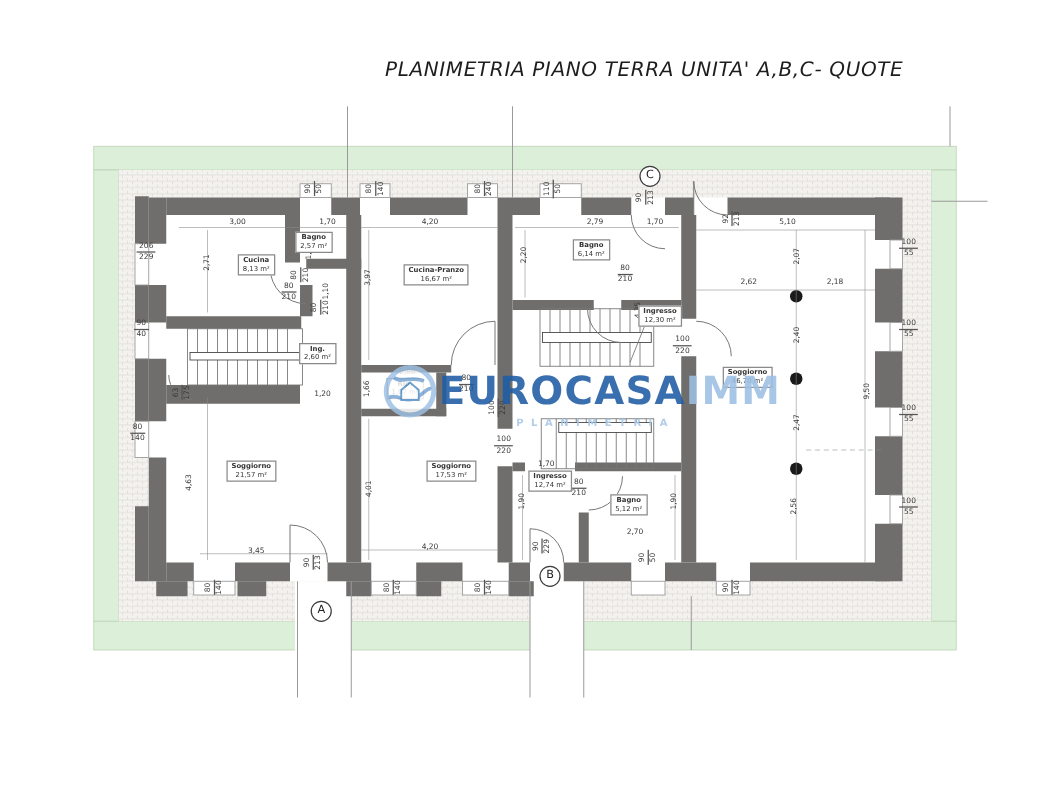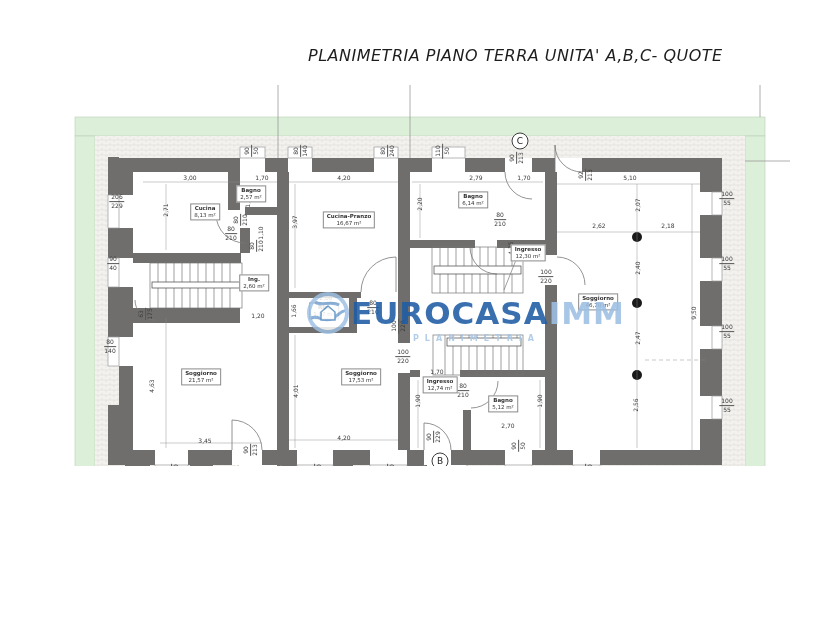--- a/index.html
+++ b/index.html
@@ -1,16 +1,16 @@
 <!DOCTYPE html>
 <html><head>
 <meta charset="utf-8">
 <style>
   html,body{margin:0;padding:0;background:#fff;}
-  #stage{position:relative;width:840px;height:466px;background:#ffffff;overflow:hidden;
+  #stage{position:relative;width:840px;height:630px;background:#ffffff;overflow:hidden;
          font-family:"DejaVu Sans",sans-serif;}
   #title{position:absolute;left:308px;top:46px;width:420px;font-size:16px;font-style:italic;
          letter-spacing:.5px;color:#1d1d1d;white-space:nowrap;}
   #plansvg{position:absolute;left:0;top:0;z-index:1;}
   #labels{position:absolute;left:0;top:0;width:840px;height:630px;z-index:4;pointer-events:none;}
   .dim{position:absolute;font-size:6px;color:#3a3a3a;white-space:nowrap;line-height:1;
        transform:translate(-50%,-50%);}
   .dim.rot{transform:translate(-50%,-50%) rotate(-90deg);}
   .pair{position:absolute;font-size:6px;color:#3a3a3a;text-align:center;line-height:1.15;
         transform:translate(-50%,-50%);}

